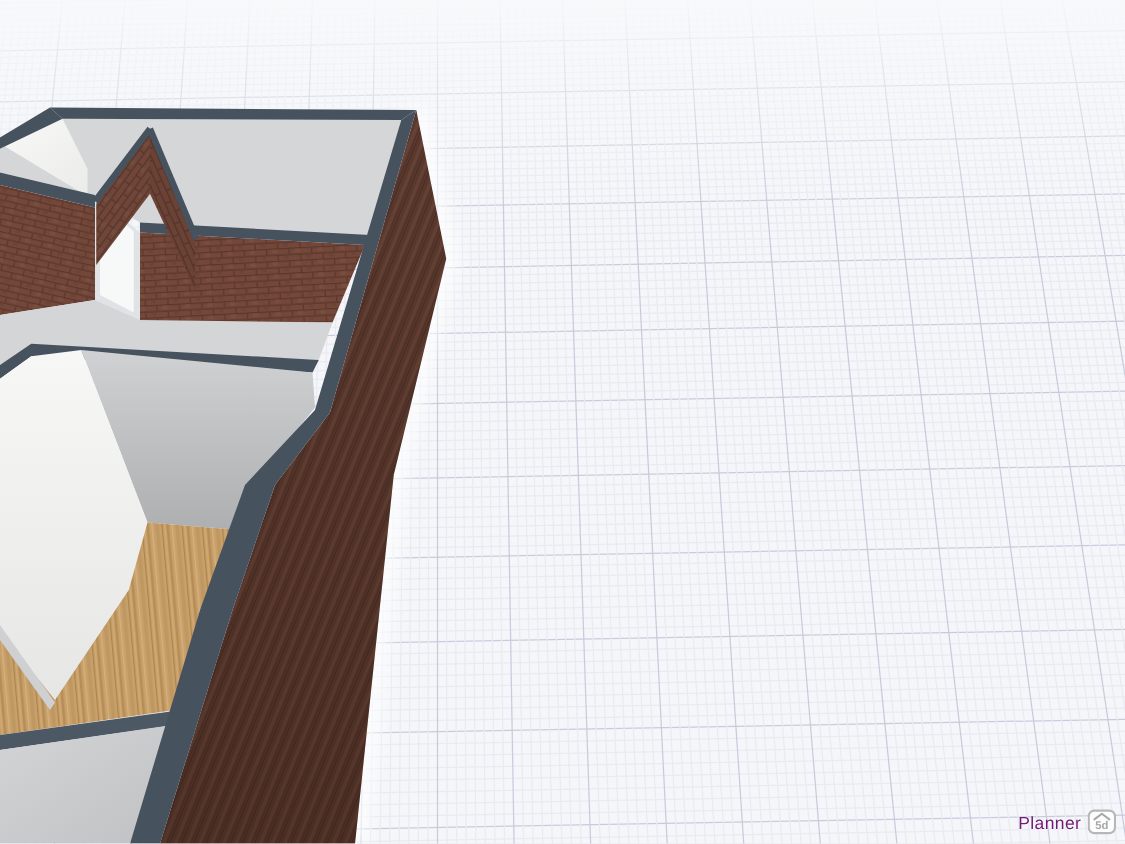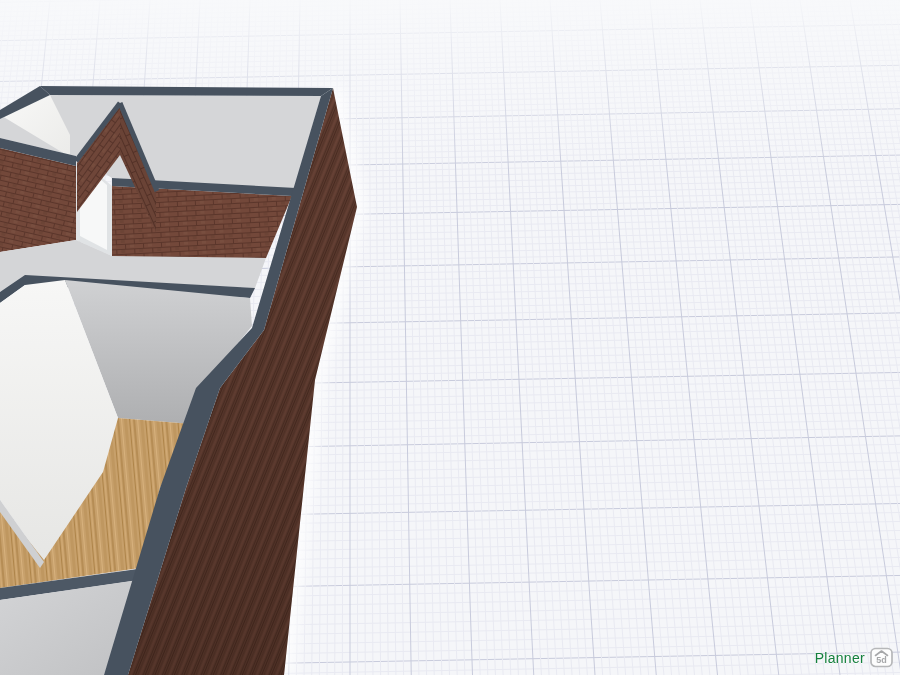--- a/index.html
+++ b/index.html
@@ -12,21 +12,21 @@
   .horizon-fade{
     position:absolute;inset:0;pointer-events:none;
     background:linear-gradient(to bottom, rgba(248,249,251,0.95) 0%, rgba(248,249,251,0.55) 9%, rgba(248,249,251,0) 26%);
   }
   .watermark{
     position:absolute;right:7px;bottom:7px;
     display:flex;align-items:center;gap:5px;
     user-select:none;pointer-events:none;
   }
   .wm-text{
-    font-size:14px;color:#15803d;letter-spacing:.3px;
+    font-size:14px;color:#701a75;letter-spacing:.3px;
     text-shadow:0 1px 0 rgba(255,255,255,.8);
   }
   .wm-badge svg{position:static;display:block;}
 </style>
 </head>
 <body>
 
 <div class="viewport">
 
   <svg id="grid" width="900" height="675" viewBox="0 0 900 675">

